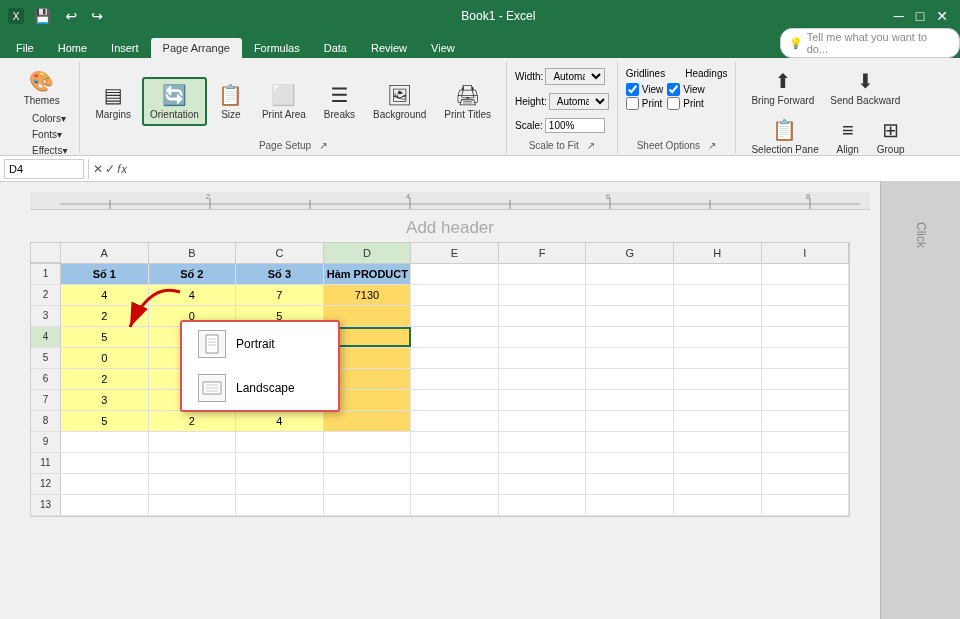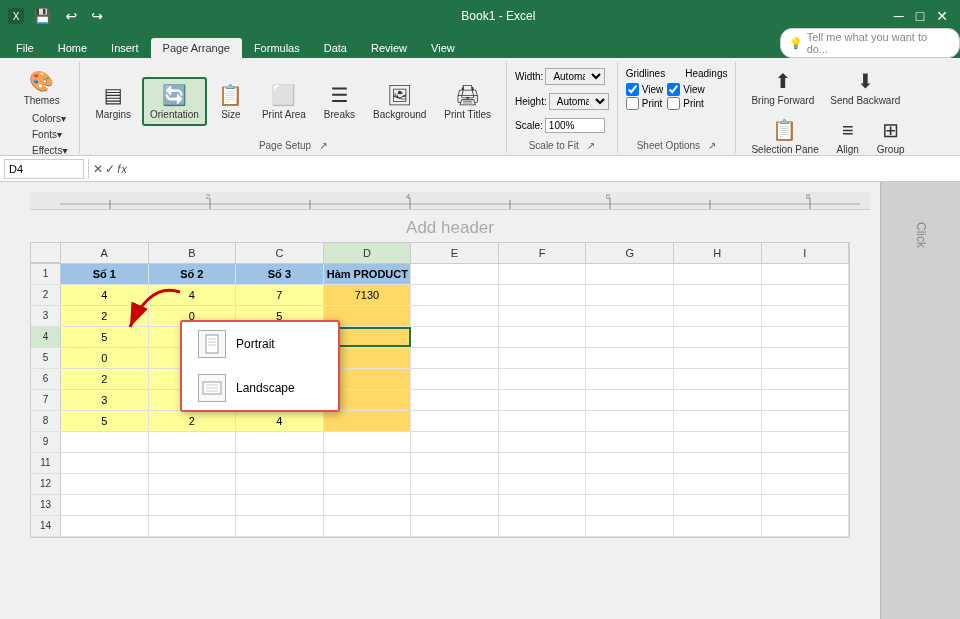--- a/index.html
+++ b/index.html
@@ -675,32 +675,20 @@
           <div class="grid-cell"></div>
           <div class="grid-cell"></div>
           <div class="grid-cell"></div>
           <div class="grid-cell"></div>
           <div class="grid-cell"></div>
           <div class="grid-cell"></div>
           <div class="grid-cell"></div>
           <div class="grid-cell"></div>
           <div class="grid-cell"></div>
         </div>
-      <div class="grid-row">
-          <div class="row-header">14</div>
-          <div class="grid-cell"></div>
-          <div class="grid-cell"></div>
-          <div class="grid-cell"></div>
-          <div class="grid-cell"></div>
-          <div class="grid-cell"></div>
-          <div class="grid-cell"></div>
-          <div class="grid-cell"></div>
-          <div class="grid-cell"></div>
-          <div class="grid-cell"></div>
-        </div>
 
     </div>
   </div>
 
   <div class="right-pane">
     <span class="click-text">Click</span>
   </div>
 
   <div class="dropdown-overlay">
     <div class="dropdown-popup">

